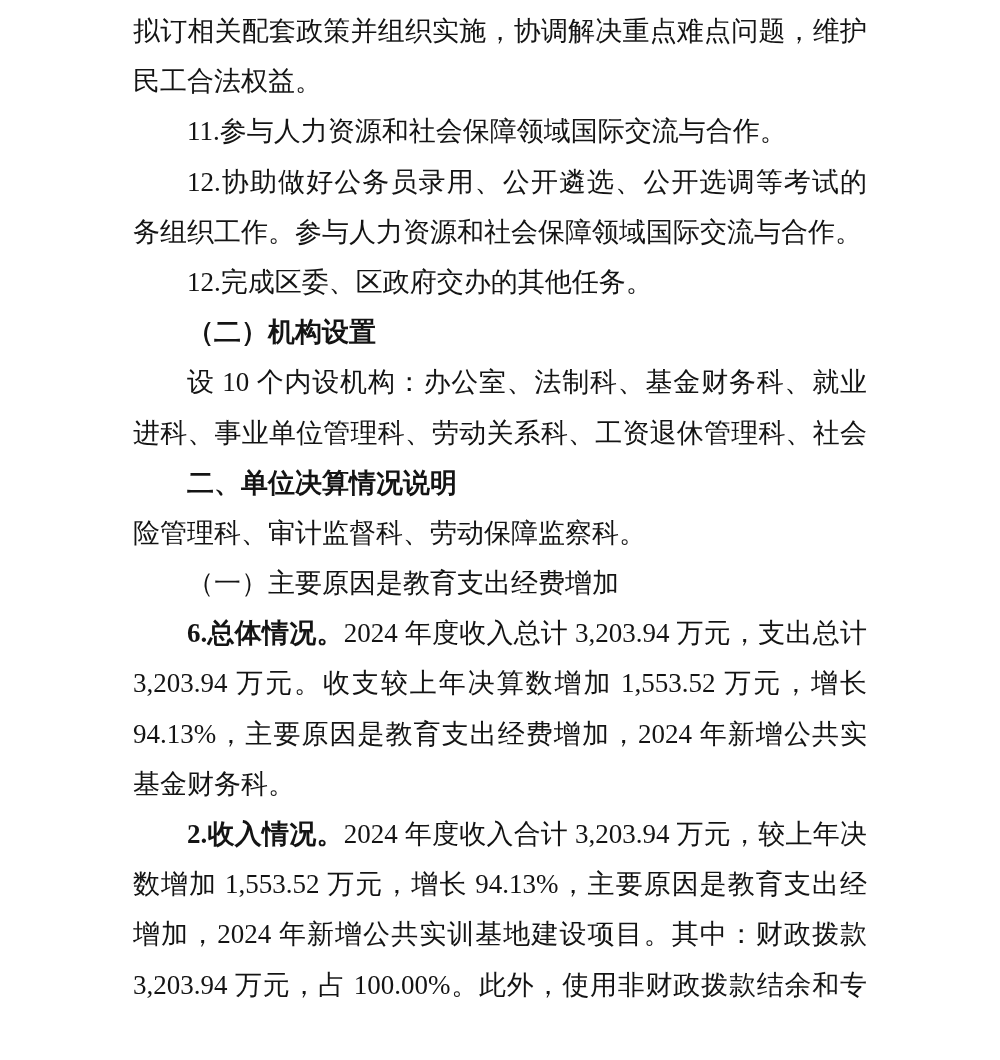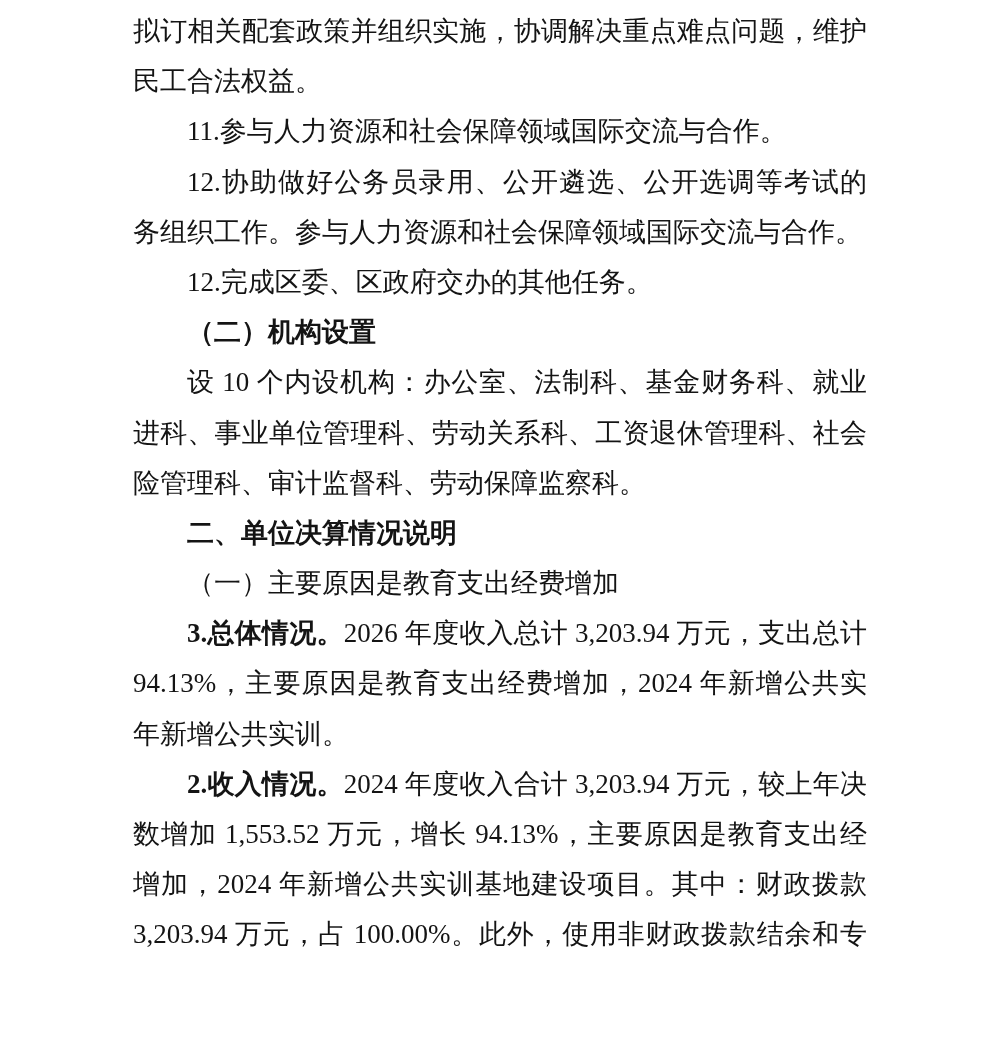--- a/index.html
+++ b/index.html
@@ -55,24 +55,25 @@
   <div>
       <div class="line just"><span class="">拟订相关配套政策并组织实施，协调解决重点难点问题，维护农</span></div>
       <div class="line"><span class="">民工合法权益。</span></div>
       <div class="line ind"><span class="">11.参与人力资源和社会保障领域国际交流与合作。</span></div>
       <div class="line just ind"><span class="">12.协助做好公务员录用、公开遴选、公开选调等考试的考</span></div>
       <div class="line"><span class="">务组织工作。参与人力资源和社会保障领域国际交流与合作。</span></div>
       <div class="line ind"><span class="">12.完成区委、区政府交办的其他任务。</span></div>
       <div class="line kai-bold ind"><span class="b">（二）机构设置</span></div>
       <div class="line just ind"><span class="">设 10 个内设机构：办公室、法制科、基金财务科、就业促</span></div>
       <div class="line just"><span class="">进科、事业单位管理科、劳动关系科、工资退休管理科、社会保</span></div>
+      <div class="line hei-bold ind"><span class="b">二、单位决算情况说明</span></div>
       <div class="line"><span class="">险管理科、审计监督科、劳动保障监察科。</span></div>
-      <div class="line hei-bold ind"><span class="b">二、单位决算情况说明</span></div>
       <div class="line ind"><span class="">（一）主要原因是教育支出经费增加</span></div>
-      <div class="line just ind"><span class="b">3.总体情况。</span><span class="">2026 年度收入总计 3,203.94 万元，支出总计</span></div>
+      <div class="line just ind"><span class="b">6.总体情况。</span><span class="">2024 年度收入总计 3,203.94 万元，支出总计</span></div>
+      <div class="line just"><span class="">3,203.94 万元。收支较上年决算数增加 1,553.52 万元，增长</span></div>
       <div class="line just"><span class="">94.13%，主要原因是教育支出经费增加，2024 年新增公共实训</span></div>
-      <div class="line"><span class="">年新增公共实训。</span></div>
+      <div class="line"><span class="">基金财务科。</span></div>
       <div class="line just ind"><span class="b">2.收入情况。</span><span class="">2024 年度收入合计 3,203.94 万元，较上年决算</span></div>
       <div class="line just"><span class="">数增加 1,553.52 万元，增长 94.13%，主要原因是教育支出经费</span></div>
       <div class="line just"><span class="">增加，2024 年新增公共实训基地建设项目。其中：财政拨款收入</span></div>
       <div class="line just"><span class="">3,203.94 万元，占 100.00%。此外，使用非财政拨款结余和专用</span></div>
     </div>
 </div>
 
 </body></html>

